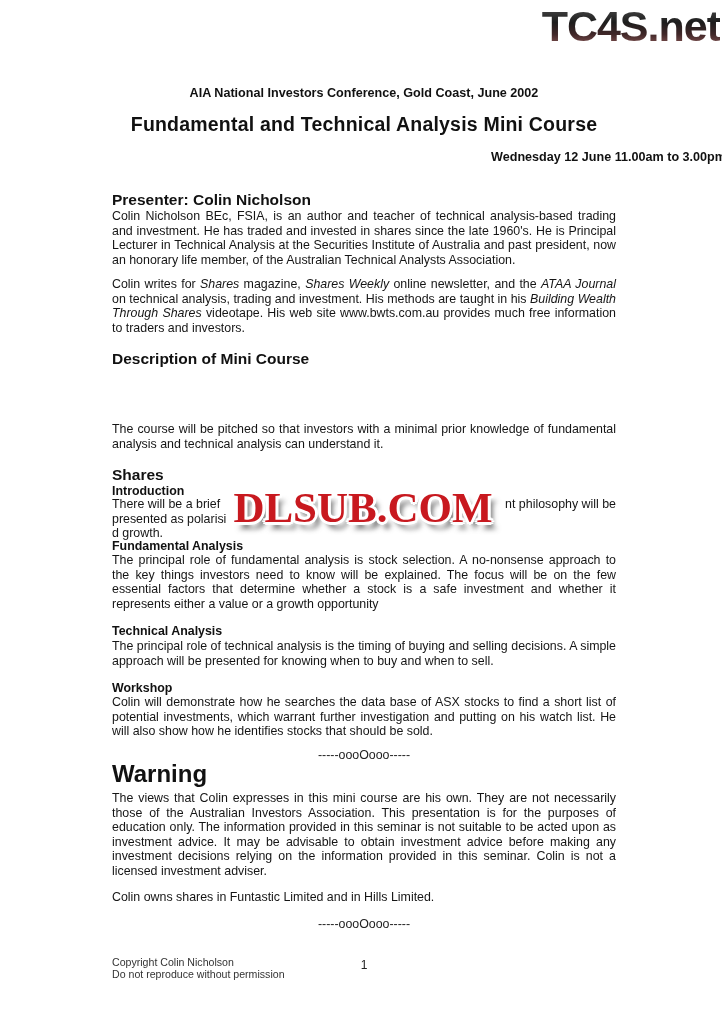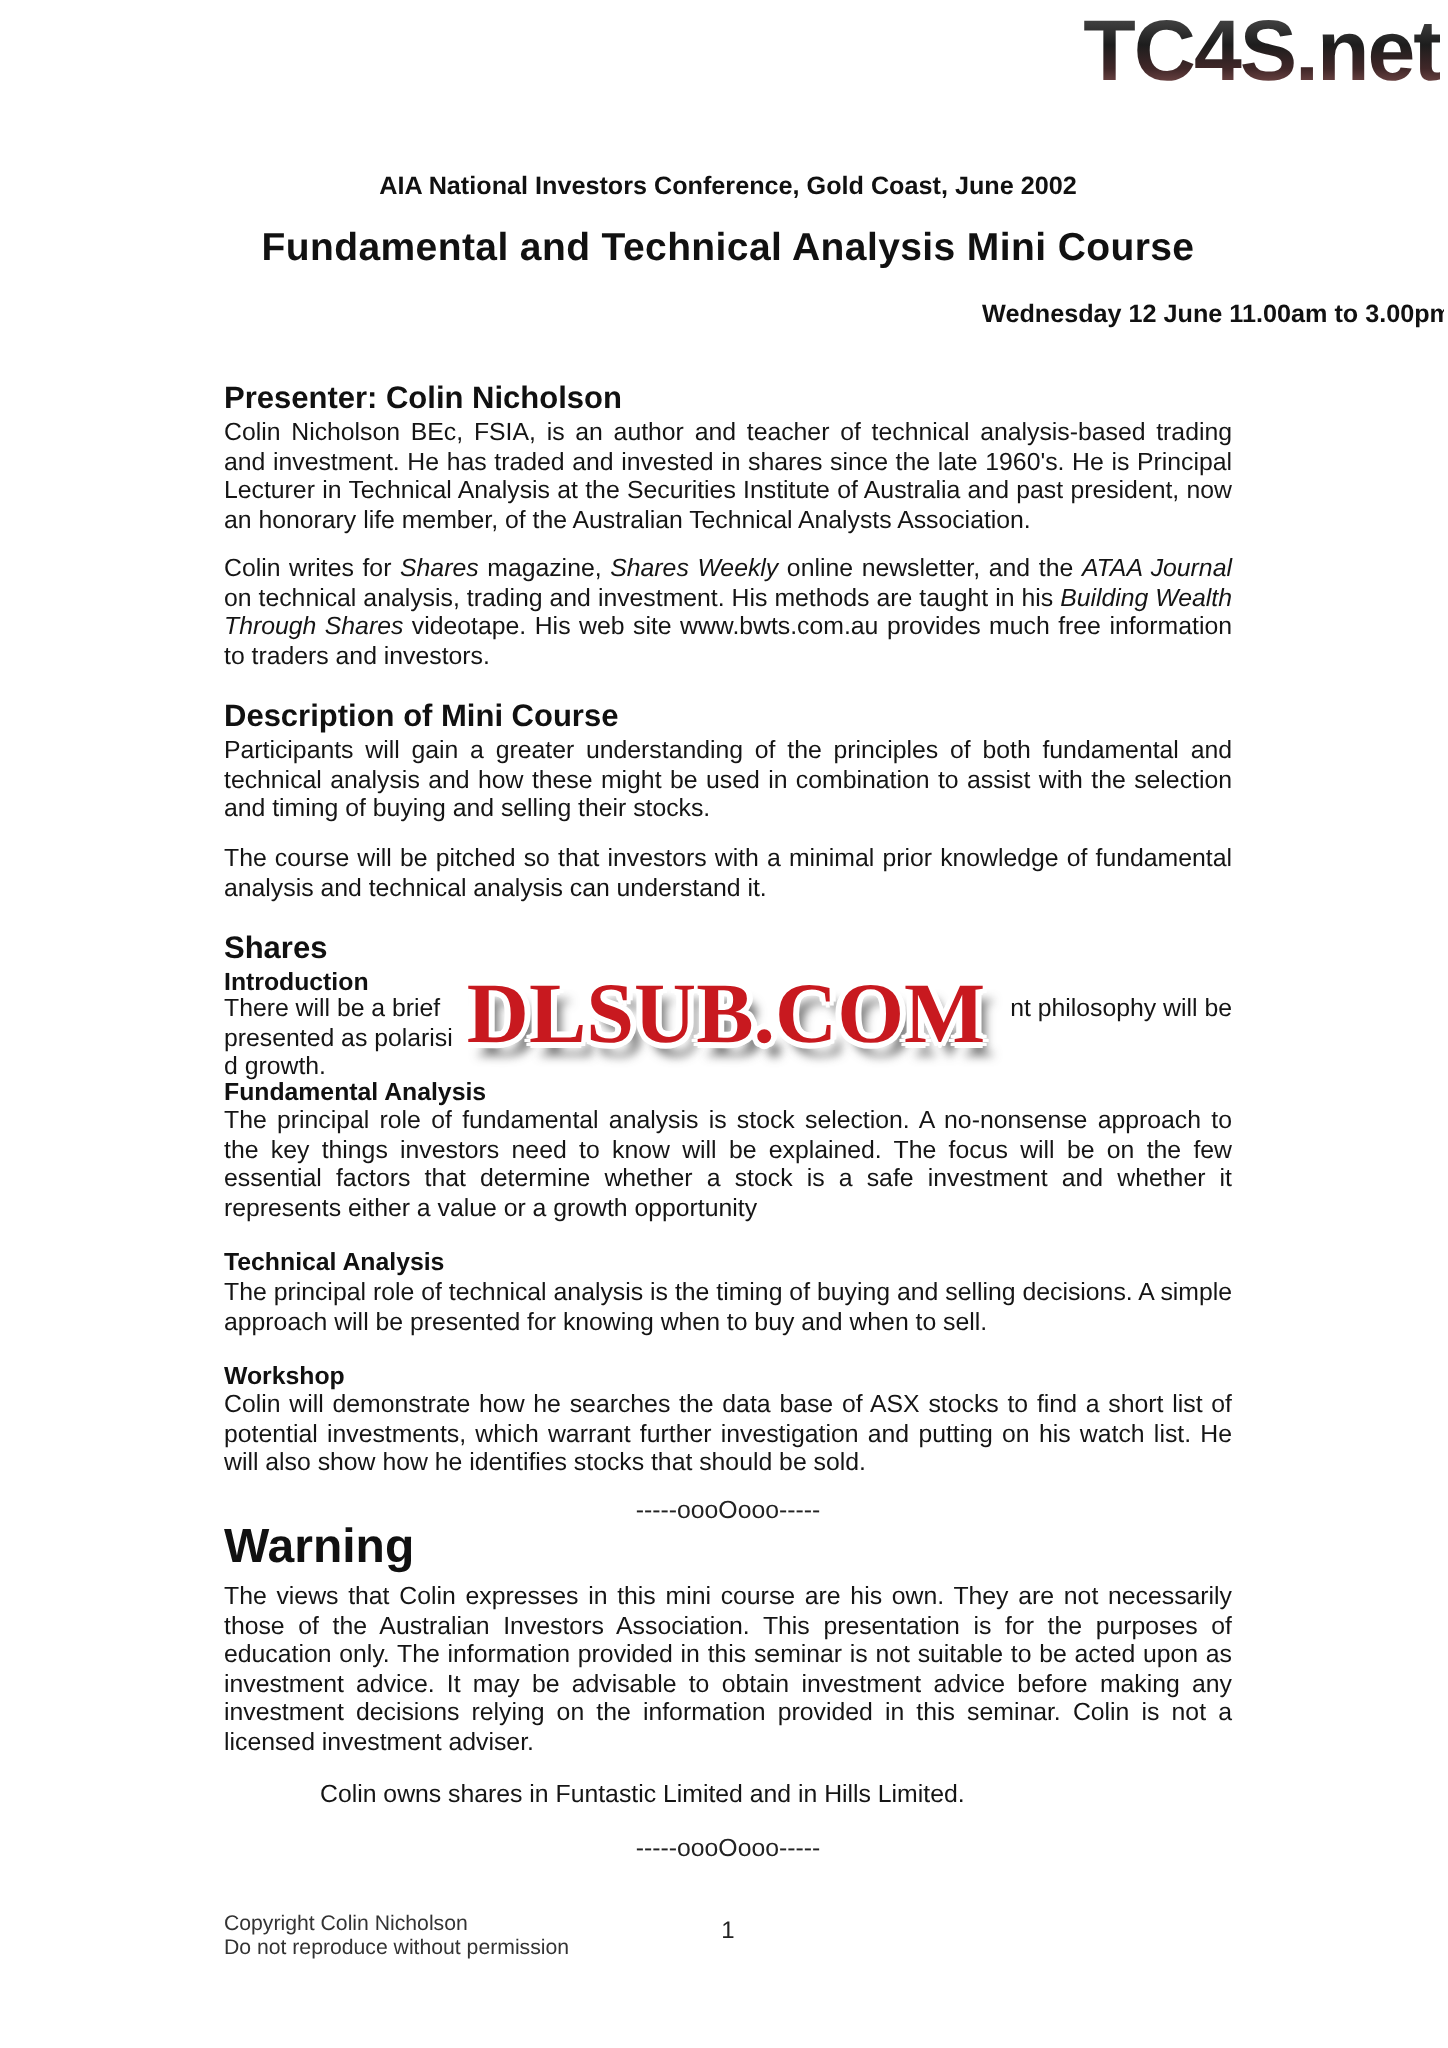--- a/index.html
+++ b/index.html
@@ -66,21 +66,20 @@
 
   <div class="abs ctr h-conf" style="top:86px;">AIA National Investors Conference, Gold Coast, June 2002</div>
   <div class="abs ctr h-title" style="top:113px;">Fundamental and Technical Analysis Mini Course</div>
   <div class="abs ctr h-date" style="top:150px;">Wednesday 12 June 11.00am to 3.00pm</div>
 
   <div class="abs body-col h-sec" style="top:191px;">Presenter: Colin Nicholson</div>
   <div class="abs body-col para" style="top:209px;">Colin Nicholson BEc, FSIA, is an author and teacher of technical analysis-based trading and investment. He has traded and invested in shares since the late 1960's. He is Principal Lecturer in Technical Analysis at the Securities Institute of Australia and past president, now an honorary life member, of the Australian Technical Analysts Association.</div>
   <div class="abs body-col para" style="top:277px;"><span>Colin writes for </span><i>Shares</i><span> magazine, </span><i>Shares Weekly</i><span> online newsletter, and the </span><i>ATAA Journal</i><span> on technical analysis, trading and investment. His methods are taught in his </span><i>Building Wealth Through Shares</i><span> videotape. His web site www.bwts.com.au provides much free information to traders and investors.</span></div>
 
   <div class="abs body-col h-sec" style="top:350px;">Description of Mini Course</div>
-  <div class="abs body-col para" style="top:368px;">Participants will gain a greater understanding of the principles of both fundamental and technical analysis and how these might be used in combination to assist with the selection and timing of buying and selling their stocks.</div>
   <div class="abs body-col para" style="top:422px;">The course will be pitched so that investors with a minimal prior knowledge of fundamental analysis and technical analysis can understand it.</div>
 
   <div class="abs body-col h-sec" style="top:466px;">Shares</div>
   <div class="abs body-col h-sub" style="top:484px;">Introduction</div>
   <div class="abs body-col gapline" style="top:497px;">
     <span>There will be a brief</span>
     <span>nt philosophy will be</span>
   </div>
   <div class="abs body-col gapline" style="top:511.5px;flex-direction:column;">
     <span>presented as polarisi</span>
@@ -93,21 +92,21 @@
   <div class="abs body-col h-sub" style="top:624px;">Technical Analysis</div>
   <div class="abs body-col para" style="top:639px;">The principal role of technical analysis is the timing of buying and selling decisions. A simple approach will be presented for knowing when to buy and when to sell.</div>
 
   <div class="abs body-col h-sub" style="top:681px;">Workshop</div>
   <div class="abs body-col para" style="top:695px;">Colin will demonstrate how he searches the data base of ASX stocks to find a short list of potential investments, which warrant further investigation and putting on his watch list. He will also show how he identifies stocks that should be sold.</div>
 
   <div class="abs ctr sep" style="top:748px;">-----oooOooo-----</div>
 
   <div class="abs body-col h-warning" style="top:760px;">Warning</div>
   <div class="abs body-col para" style="top:791px;">The views that Colin expresses in this mini course are his own. They are not necessarily those of the Australian Investors Association. This presentation is for the purposes of education only. The information provided in this seminar is not suitable to be acted upon as investment advice. It may be advisable to obtain investment advice before making any investment decisions relying on the information provided in this seminar. Colin is not a licensed investment adviser.</div>
-  <div class="abs body-col para" style="top:890px;margin-left:48px;">Colin owns shares in Funtastic Limited and in Hills Limited.</div>
+  <div class="abs body-col para" style="top:890px;">Colin owns shares in Funtastic Limited and in Hills Limited.</div>
 
   <div class="abs ctr sep" style="top:917px;">-----oooOooo-----</div>
 
   <div class="abs footer-small" style="left:110px;top:957px;">
     <div>Copyright Colin Nicholson</div>
     <div>Do not reproduce without permission</div>
   </div>
   <div class="abs ctr pagenum" style="top:958px;">1</div>
 
   <div class="abs wm-dlsub">DLSUB.COM</div>

